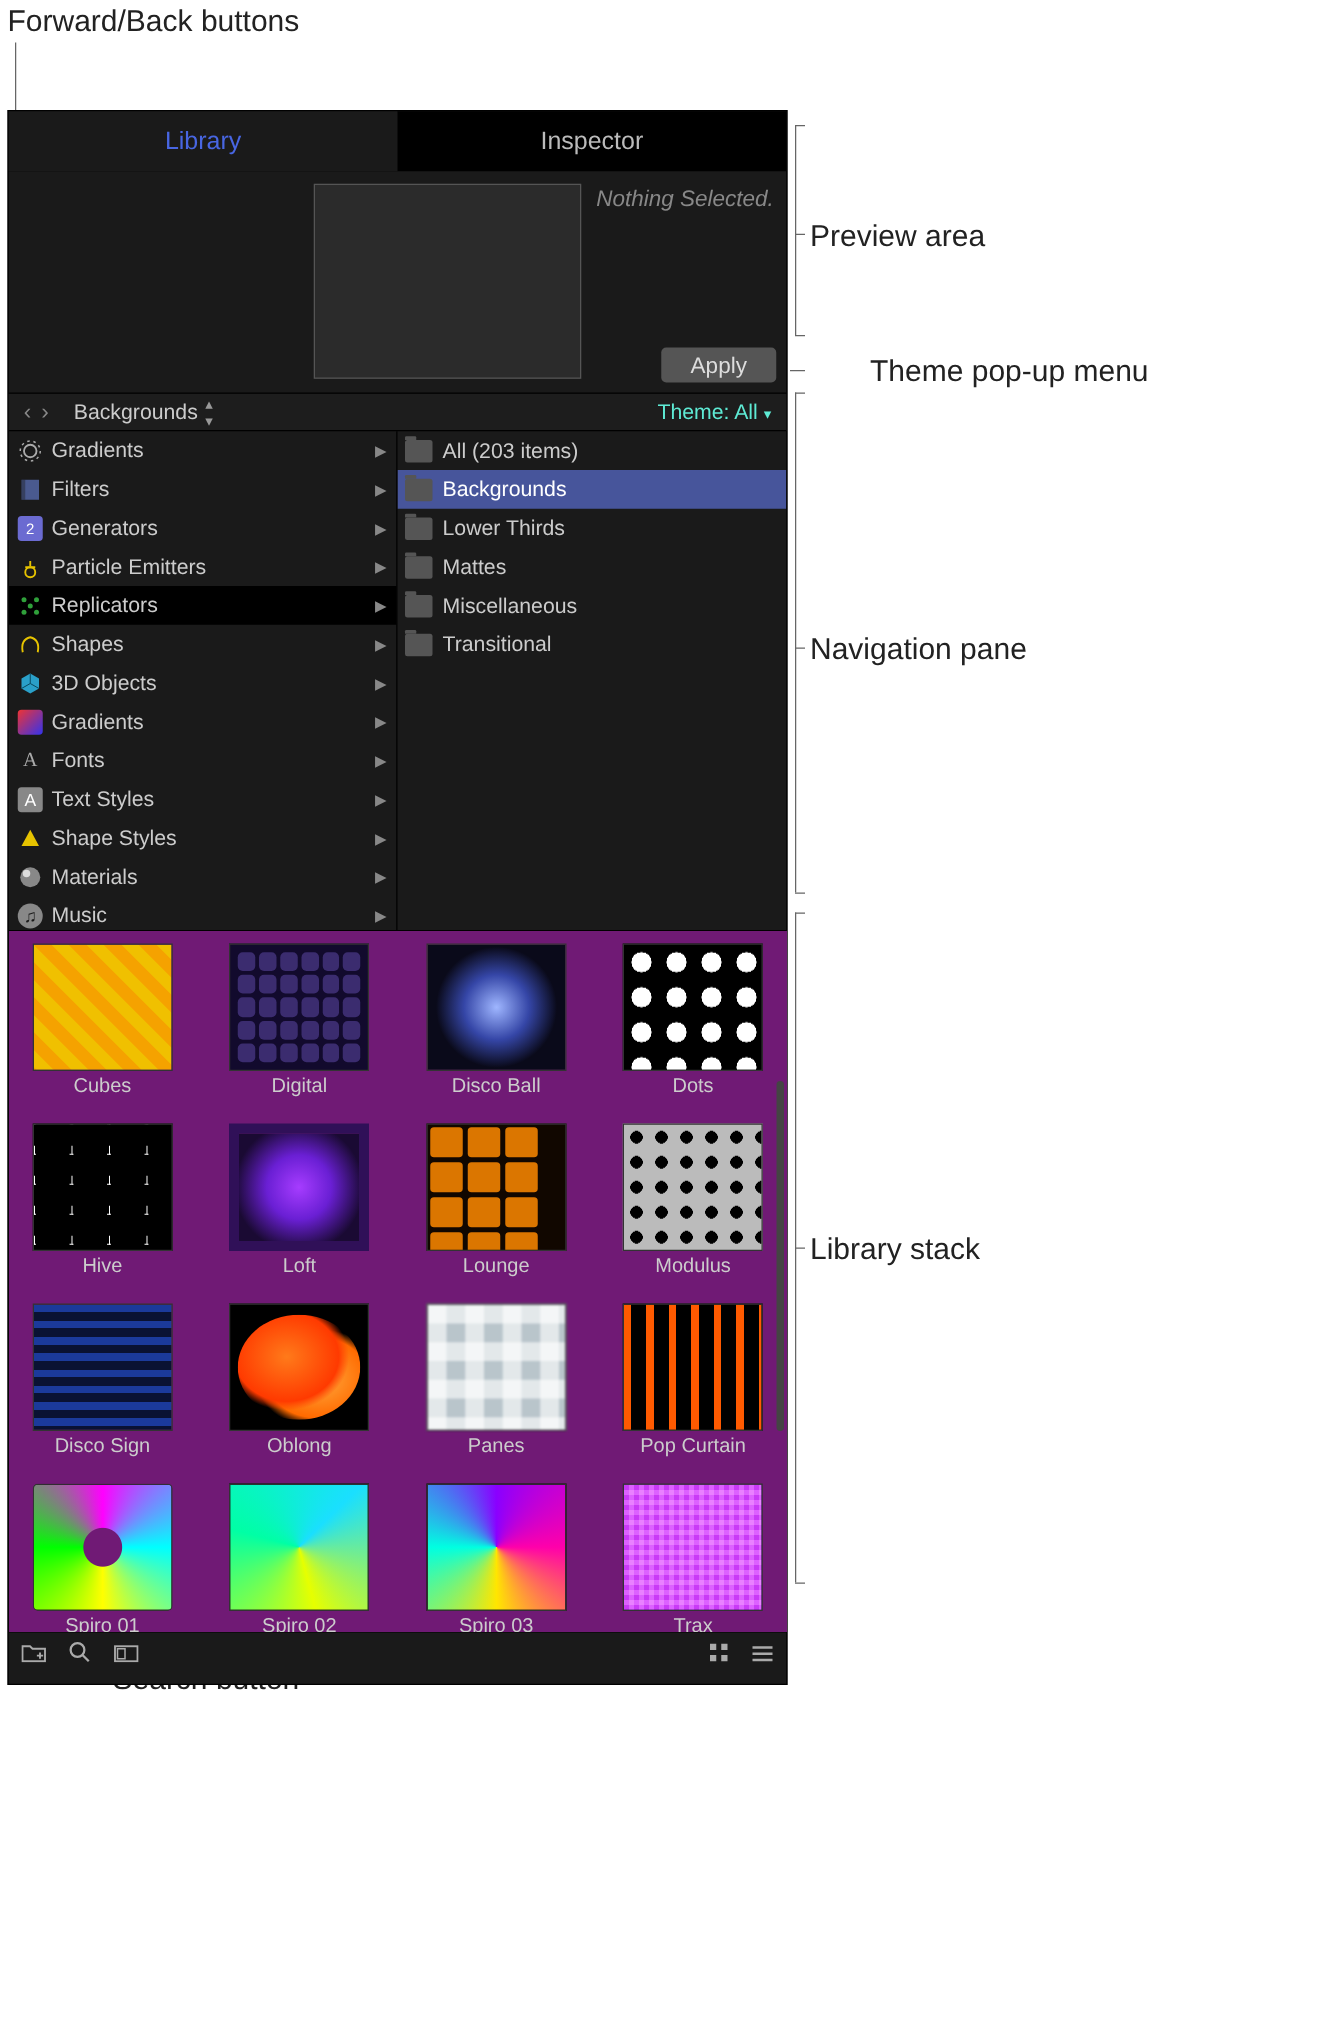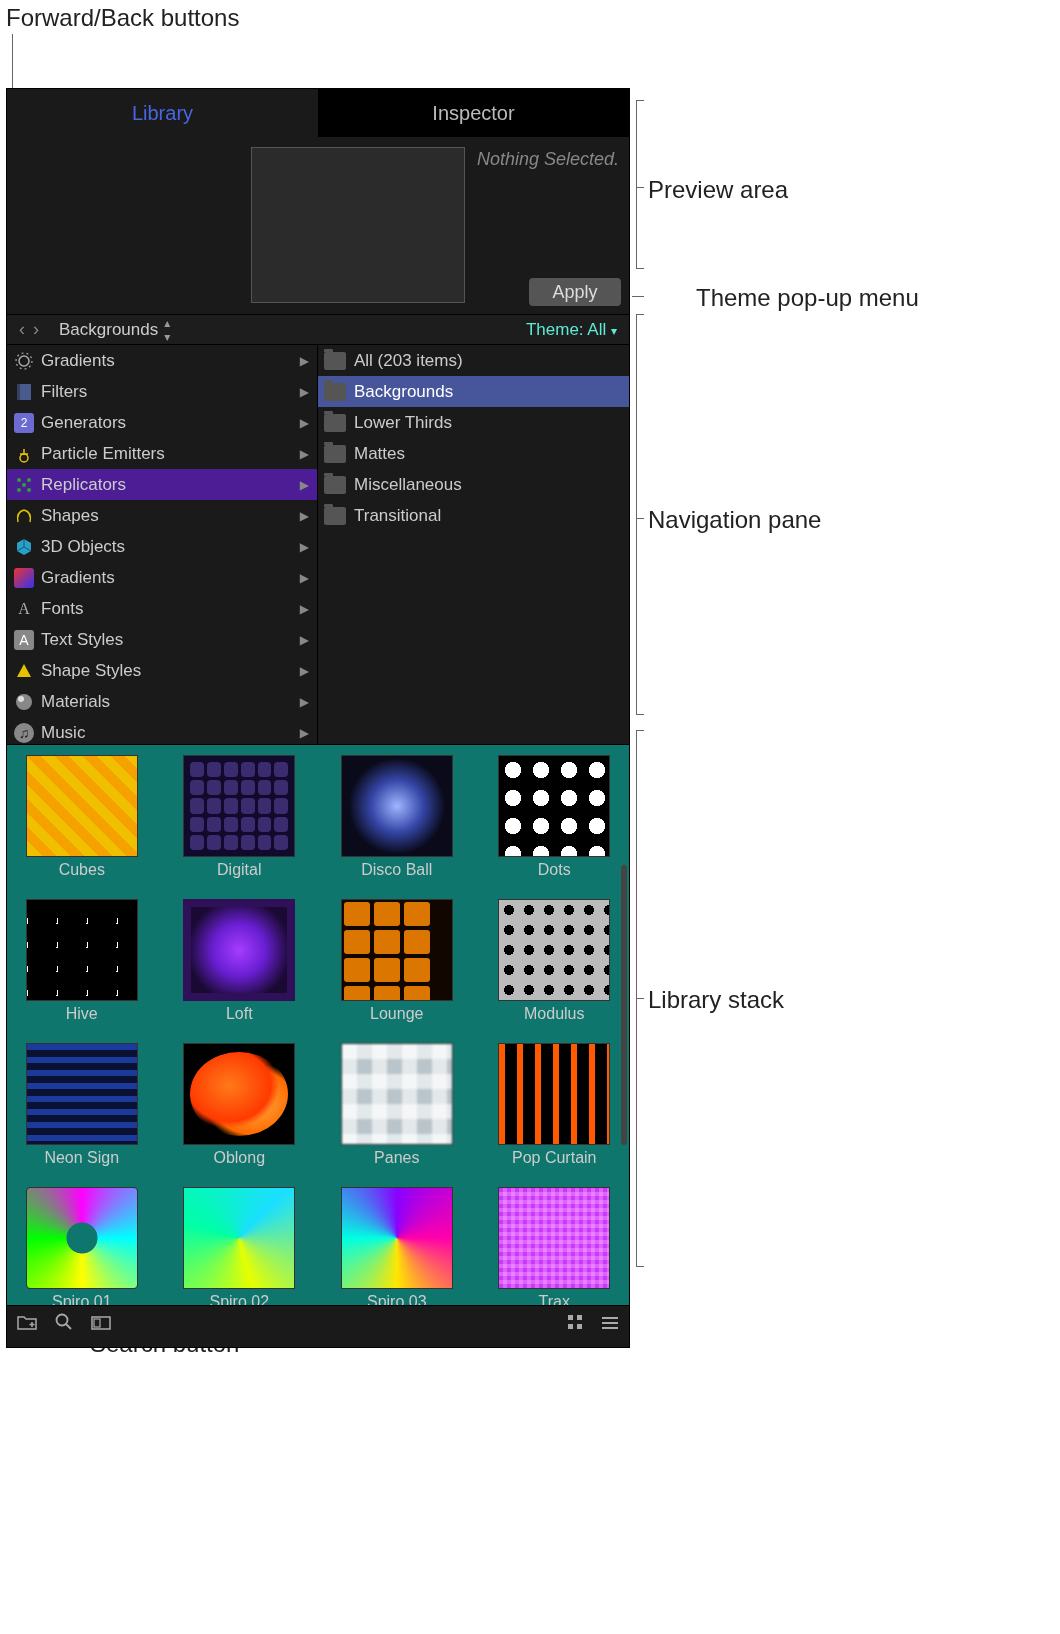--- a/index.html
+++ b/index.html
@@ -21,28 +21,28 @@
   .crumb .bc { color: #ccc; font-size: 17px; margin-left: 16px;}
   .crumb .updown { color:#999; font-size:12px; margin-left:6px;}
   .crumb .spacer { flex: 1; }
   .crumb .theme { color: #5eead4; font-size: 17px; margin-right:4px;}
   
   .cols { height: 400px; display: flex; border-bottom: 1px solid #000;}
   .col { overflow-y:auto; }
   .col1 { width: 50%; border-right:1px solid #000;}
   .col2 { width: 50%; }
   .row { display:flex; align-items:center; height:31px; padding:0 6px; color:#ccc; font-size:17px; position:relative;}
-  .row.sel1 { background:#4c1d95; }
+  .row.sel1 { background:#000000; }
   .row.sel2 { background:#47559b; color:#fff;}
   .row .arrow { position:absolute; right:8px; color:#888; font-size:12px;}
   .ricon { width:22px; height:22px; margin-right:6px; border-radius:3px; display:inline-flex; align-items:center; justify-content:center; font-size:14px;}
   .foldericon { width:22px; height:18px; margin-right:8px; background:#555; border-radius:2px; position:relative;}
   .foldericon::before{content:"";position:absolute;top:-3px;left:0;width:9px;height:3px;background:#555;border-radius:1px 1px 0 0;}
   
-  .grid-wrap { height: 560px; overflow-y:auto; background:#0f766e; position:relative;}
+  .grid-wrap { height: 560px; overflow-y:auto; background:#701a75; position:relative;}
   .grid { display:grid; grid-template-columns: repeat(4, 1fr); gap: 20px 24px; padding: 10px 8px;}
   .cell { text-align:center;}
   .cellthumb { width:112px; height:102px; margin:0 auto; border:1px solid #333; position:relative; overflow:hidden;}
   .cellname { color:#ccc; font-size:16px; margin-top:4px;}
   .scrollbar { position:absolute; right:2px; top:120px; width:6px; height:280px; background:#444; border-radius:3px;}
   
   .toolbar { height:38px; display:flex; align-items:center; padding:0 10px; gap:18px; border-top:1px solid #000;}
   .toolbar .ticon { color:#aaa; font-size:18px;}
   .toolbar .tspacer { flex:1;}
   
@@ -333,21 +333,21 @@
               <span></span>
             </div>
             <div class="cellname">Lounge</div>
           </div>
           <div class="cell">
             <div class="cellthumb art-modulus"></div>
             <div class="cellname">Modulus</div>
           </div>
           <div class="cell">
             <div class="cellthumb art-neon"></div>
-            <div class="cellname">Neon Sign</div>
+            <div class="cellname">Disco Sign</div>
           </div>
           <div class="cell">
             <div class="cellthumb art-oblong"></div>
             <div class="cellname">Oblong</div>
           </div>
           <div class="cell">
             <div class="cellthumb art-panes"></div>
             <div class="cellname">Panes</div>
           </div>
           <div class="cell">

